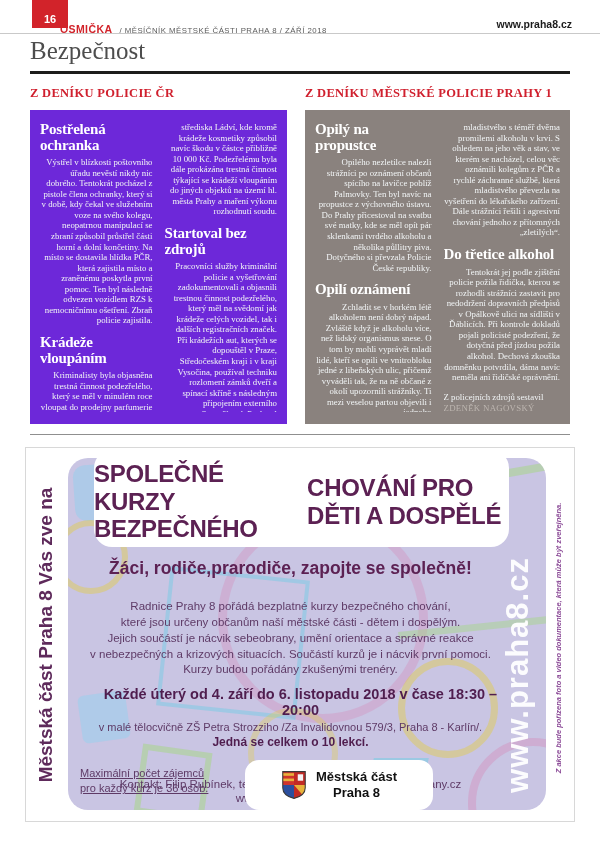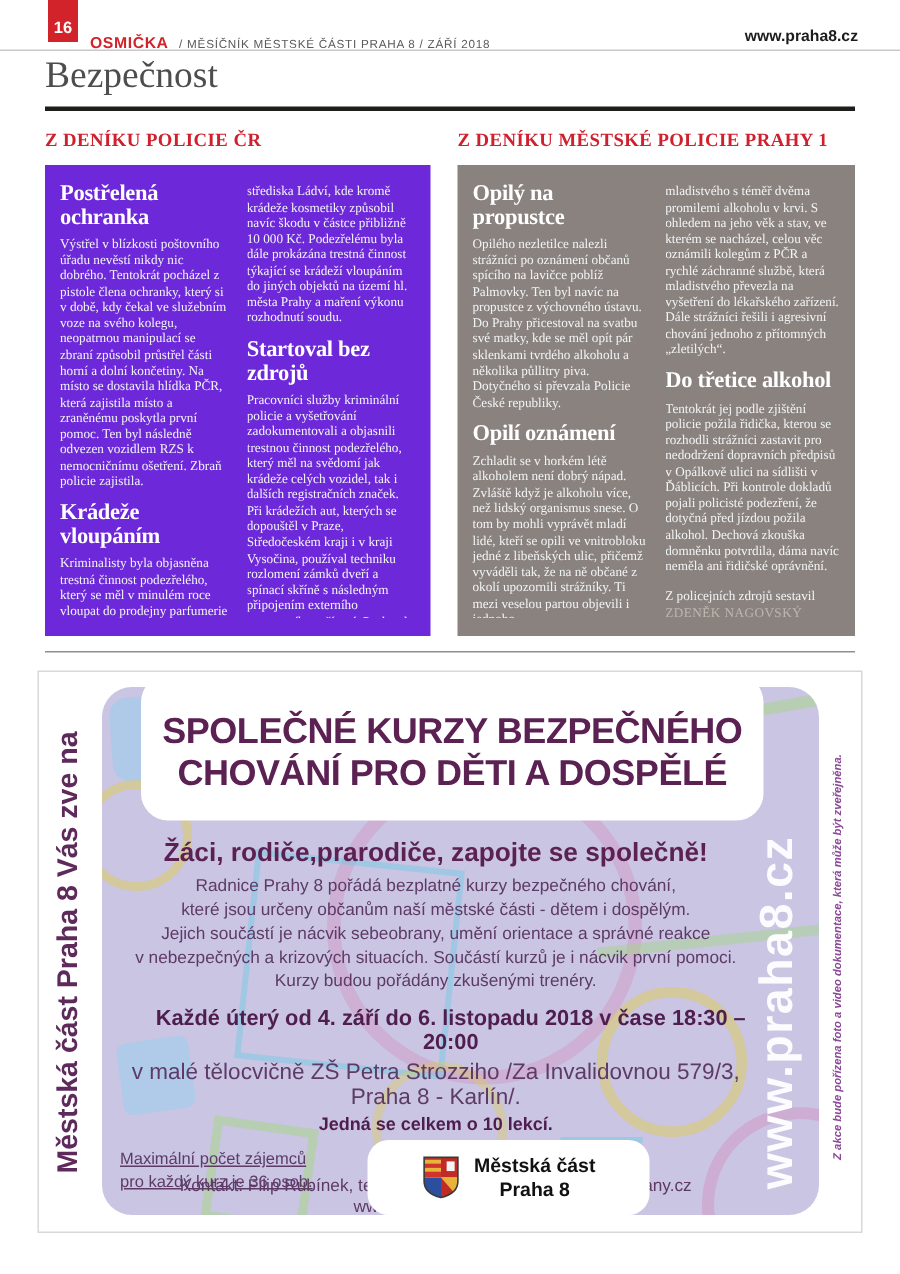--- a/index.html
+++ b/index.html
@@ -1,20 +1,20 @@
 <!DOCTYPE html>
 <html lang="cs"><head>
 <meta charset="utf-8">
 <style>
   html,body { margin:0; padding:0; background:#fff; }
   #page { position:relative; width:600px; height:849px; background:#fff; overflow:hidden;
           font-family:"Liberation Serif", serif; }
 
   
-  .pagenum { position:absolute; left:32px; top:0; width:20px; height:28px; background:#d2232a;
+  .pagenum { position:absolute; left:32px; top:0; width:36px; height:28px; background:#d2232a;
              color:#fff; font:bold 11px "Liberation Sans", sans-serif;
              display:flex; align-items:flex-end; justify-content:center; padding-bottom:3px; box-sizing:border-box; }
   .brandline { position:absolute; left:60px; top:19px; white-space:nowrap; }
   .brand { color:#d2232a; font:bold 10.5px "Liberation Sans", sans-serif; letter-spacing:.4px; }
   .issue { color:#5a5a5a; font:7.8px "Liberation Sans", sans-serif; letter-spacing:.5px; margin-left:3px; }
   .site  { position:absolute; right:28px; top:18px; color:#1c1c1c; font:bold 10.5px "Liberation Sans", sans-serif; }
   .hr1 { position:absolute; left:0; top:33px; width:600px; height:1px; background:#c9c9c9; }
   .section { position:absolute; left:30px; top:37px; margin:0; color:#4d4d4d;
              font:25px "Liberation Serif", serif; font-weight:400; }
   .hr2 { position:absolute; left:30px; top:71px; width:540px; height:3px; background:#1d1d1b; }
@@ -24,21 +24,21 @@
              font:bold 12.5px "Liberation Serif", serif; letter-spacing:.3px; }
   #head-cr { left:30px; } #head-mp { left:305px; }
 
   .news-box { position:absolute; top:110px; height:314px; display:flex; gap:12px;
               padding:12px 10px; box-sizing:border-box; overflow:hidden; }
   #box-cr { left:30px; width:257px; background:#6d28d9; }
   #box-mp { left:305px; width:265px; background:#8a827e; }
   .news-col { flex:1; min-width:0; color:#fff; overflow:hidden; }
   .news-col h3 { margin:9px 0 4px; font:bold 15px/1.04 "Liberation Serif", serif; letter-spacing:-.2px; color:#fff; }
   .news-col h3.first { margin-top:0; }
-  .news-col p { margin:0 0 5px; font:8.8px/1.2 "Liberation Serif", serif; color:#f1f4f5; }
+  .news-col p { margin:0 0 5px; font:8.8px/1.2 "Liberation Serif", serif; color:#f1f4f5;text-align:right; }
   .byline { margin-top:9px; font:8.8px/1.25 "Liberation Serif", serif; color:#f1f4f5; }
   .byline-name { color:#bdb6b0; letter-spacing:.3px; }
 
   .hr3 { position:absolute; left:30px; top:434px; width:540px; height:1px; background:#8f8f8f; }
 
   
   .ad-frame { position:absolute; left:25px; top:447px; width:550px; height:375px;
               background:#fff; border:1px solid #d8d8d8; box-sizing:border-box; }
   .ad-vert-left { position:absolute; left:46px; top:635px; transform:translate(-50%,-50%) rotate(-90deg);
                   white-space:nowrap; font:bold 19px "Liberation Sans", sans-serif; color:#5e2a5b; }
@@ -52,30 +52,30 @@
   .s5 { left:280px; top:20px; width:220px; height:8px; background:rgba(165,215,130,.5); transform:rotate(-10deg); }
   .s6 { left:330px; top:165px; width:170px; height:7px; background:rgba(165,215,130,.45); transform:rotate(-6deg); }
   .s7 { left:330px; top:200px; width:100px; height:100px; border:7px solid rgba(226,205,72,.45); border-radius:50%; }
   .s8 { left:400px; top:280px; width:130px; height:130px; border:8px solid rgba(216,130,178,.35); border-radius:50%; }
   .s9 { left:12px; top:235px; width:48px; height:48px; border-radius:6px; background:rgba(150,210,240,.5); transform:rotate(-8deg); }
   .s10 { left:70px; top:290px; width:70px; height:70px; border:6px solid rgba(165,215,130,.5); transform:rotate(8deg); }
   .s11 { left:180px; top:250px; width:90px; height:90px; border:6px solid rgba(226,205,72,.35); border-radius:50%; }
   .s12 { left:300px; top:300px; width:55px; height:55px; border-left:6px solid rgba(110,205,228,.5); border-top:6px solid rgba(110,205,228,.5); transform:skewX(-12deg); }
 
   .ad-titlebox { position:absolute; left:26px; top:-8px; width:415px; height:97px; background:#fff;
-                 border-radius:18px; z-index:2; display:flex; flex-direction:column;
+                 border-radius:18px; z-index:2; display:flex; 
                  align-items:center; justify-content:center; padding-top:6px; box-sizing:border-box; }
   .ad-title { font:bold 24px/1.15 "Liberation Sans", sans-serif; color:#5c2153; letter-spacing:-.3px; }
 
   .ad-content { position:absolute; left:0; top:100px; width:445px; text-align:center; z-index:2;
                 font-family:"Liberation Sans", sans-serif; color:#5e3a66; }
-  .ad-sub { font-weight:bold; font-size:17.5px; color:#5c2153; margin-bottom:5px; }
+  .ad-sub { font-weight:bold; font-size:17.5px; color:#5c2153; margin-bottom:20px; }
   .ad-desc { font-size:11.5px; line-height:1.38; }
   .ad-sched { font-weight:bold; font-size:14.5px; color:#4f1d4e; margin-top:8px;padding-left:20px; }
-  .ad-venue { font-size:15px; margin-top:3px; }
+  .ad-venue { font-size:11px; margin-top:3px; }
   .ad-lessons { font-weight:bold; font-size:12px; margin-top:2px; color:#4f1d4e; }
   .ad-contact { font-size:11.5px; margin-top:29px; }
   .ad-web { font-size:11.5px; margin-top:2px;margin-left:24px; }
 
   .ad-note { position:absolute; left:12px; top:308px; width:155px; z-index:2; text-align:left;
              font:11px/1.4 "Liberation Sans", sans-serif; color:#5e3a66;text-decoration:underline; }
   .ad-logobox { position:absolute; left:177px; top:302px; width:188px; height:50px; background:#fff;
                 border-radius:14px; z-index:2; display:flex; align-items:center; justify-content:center; gap:9px; }
   .ad-orgname { font:bold 13px/1.2 "Liberation Sans", sans-serif; color:#111; text-align:center; }
   .ad-vert-web { position:absolute; left:450px; top:217px; transform:translate(-50%,-50%) rotate(-90deg);

